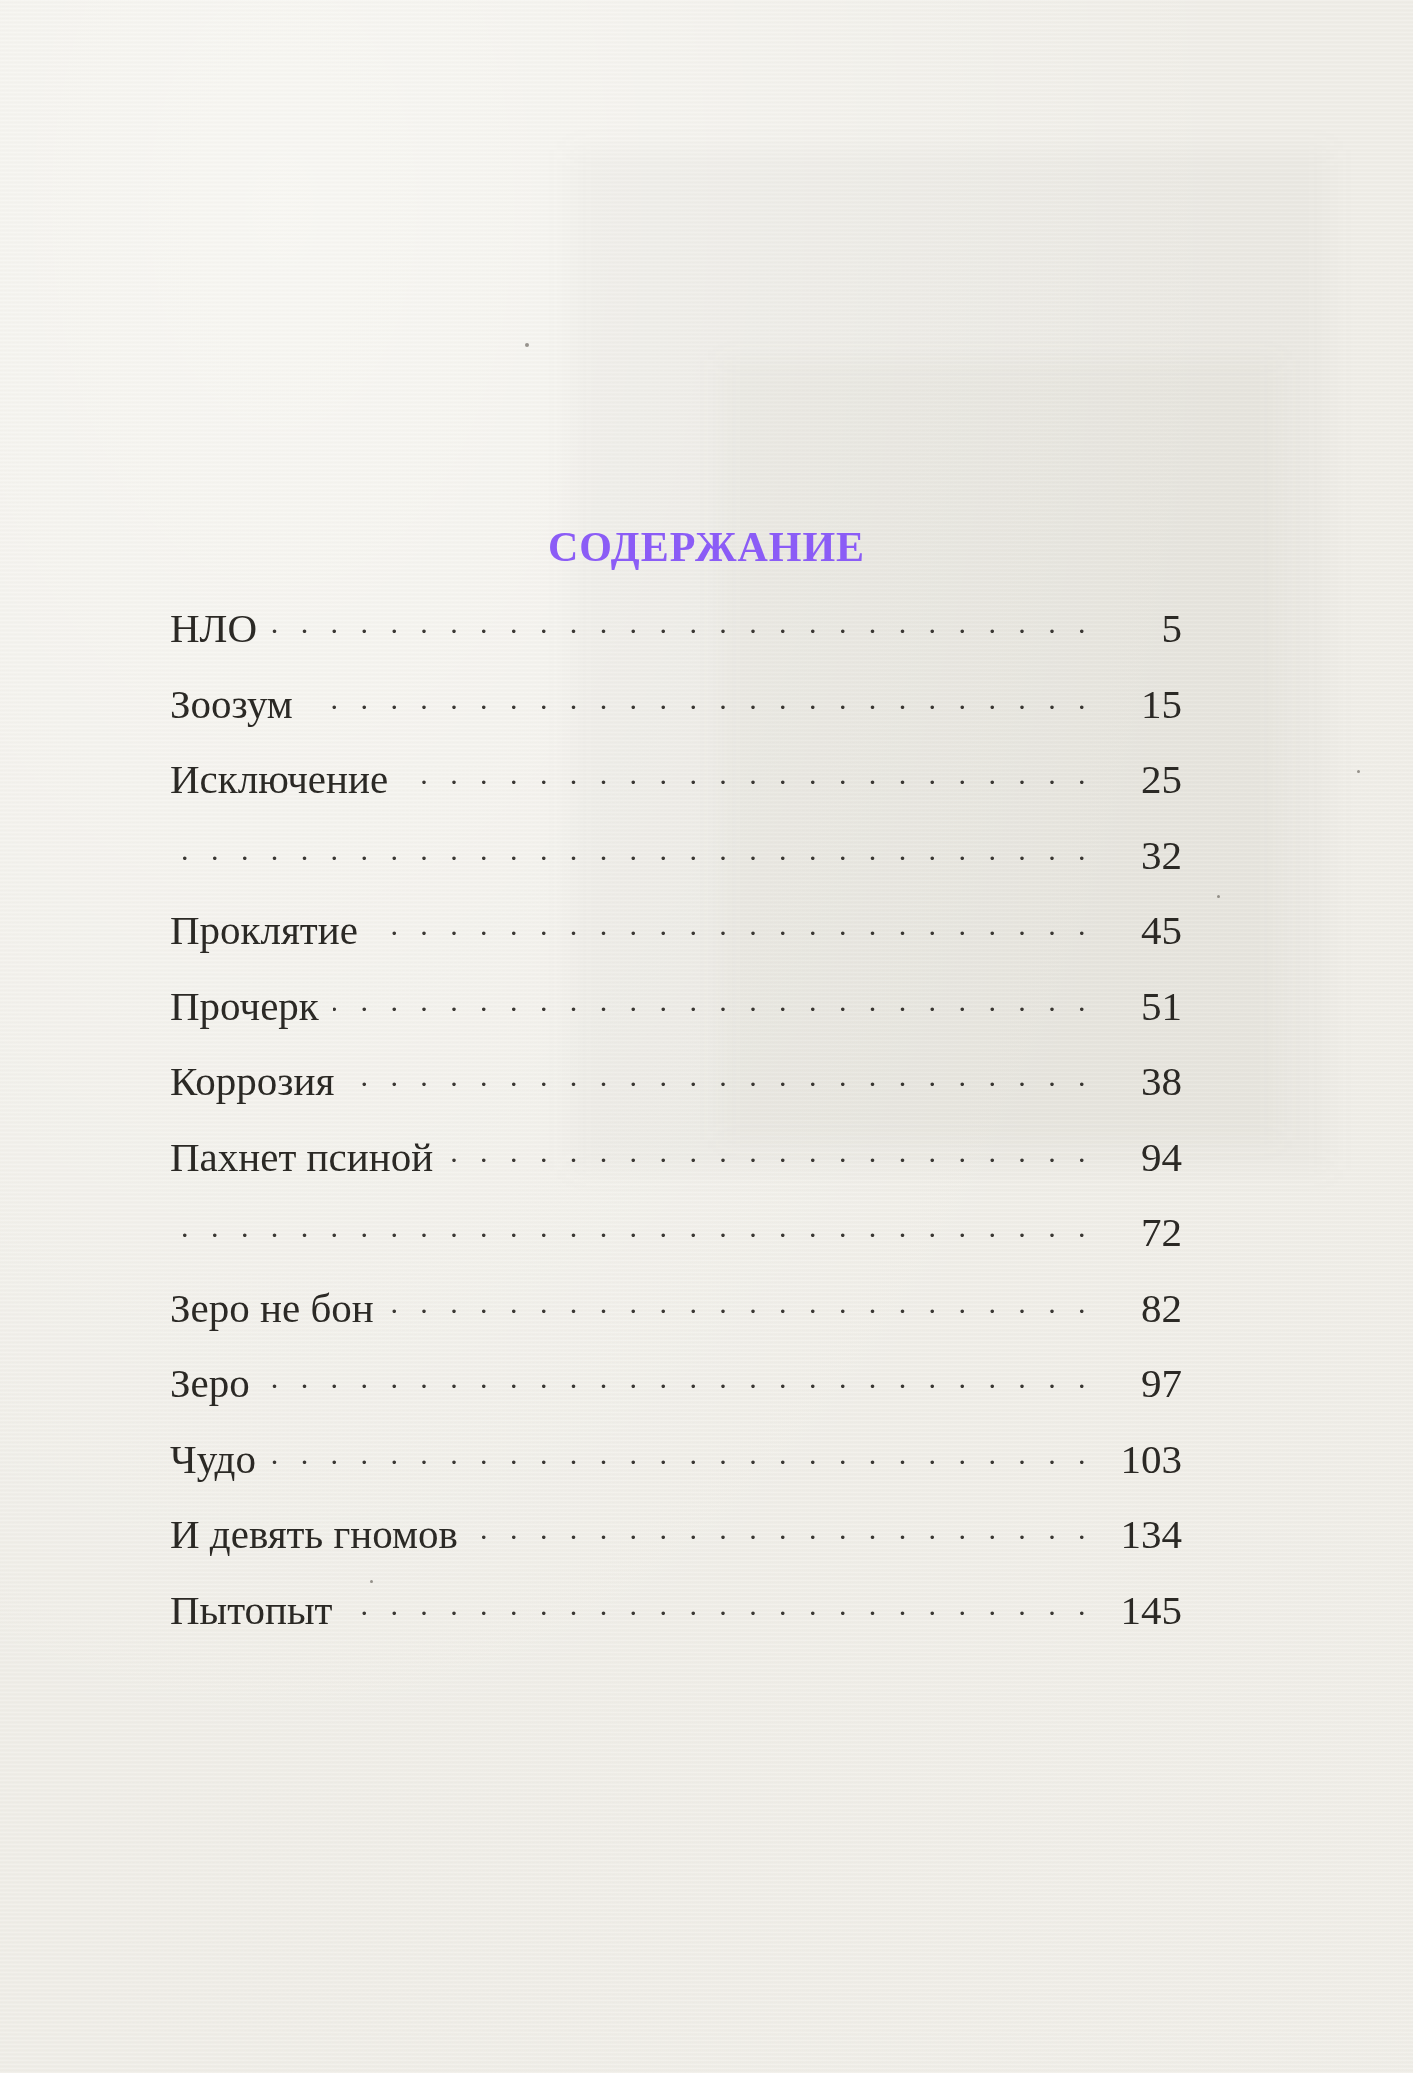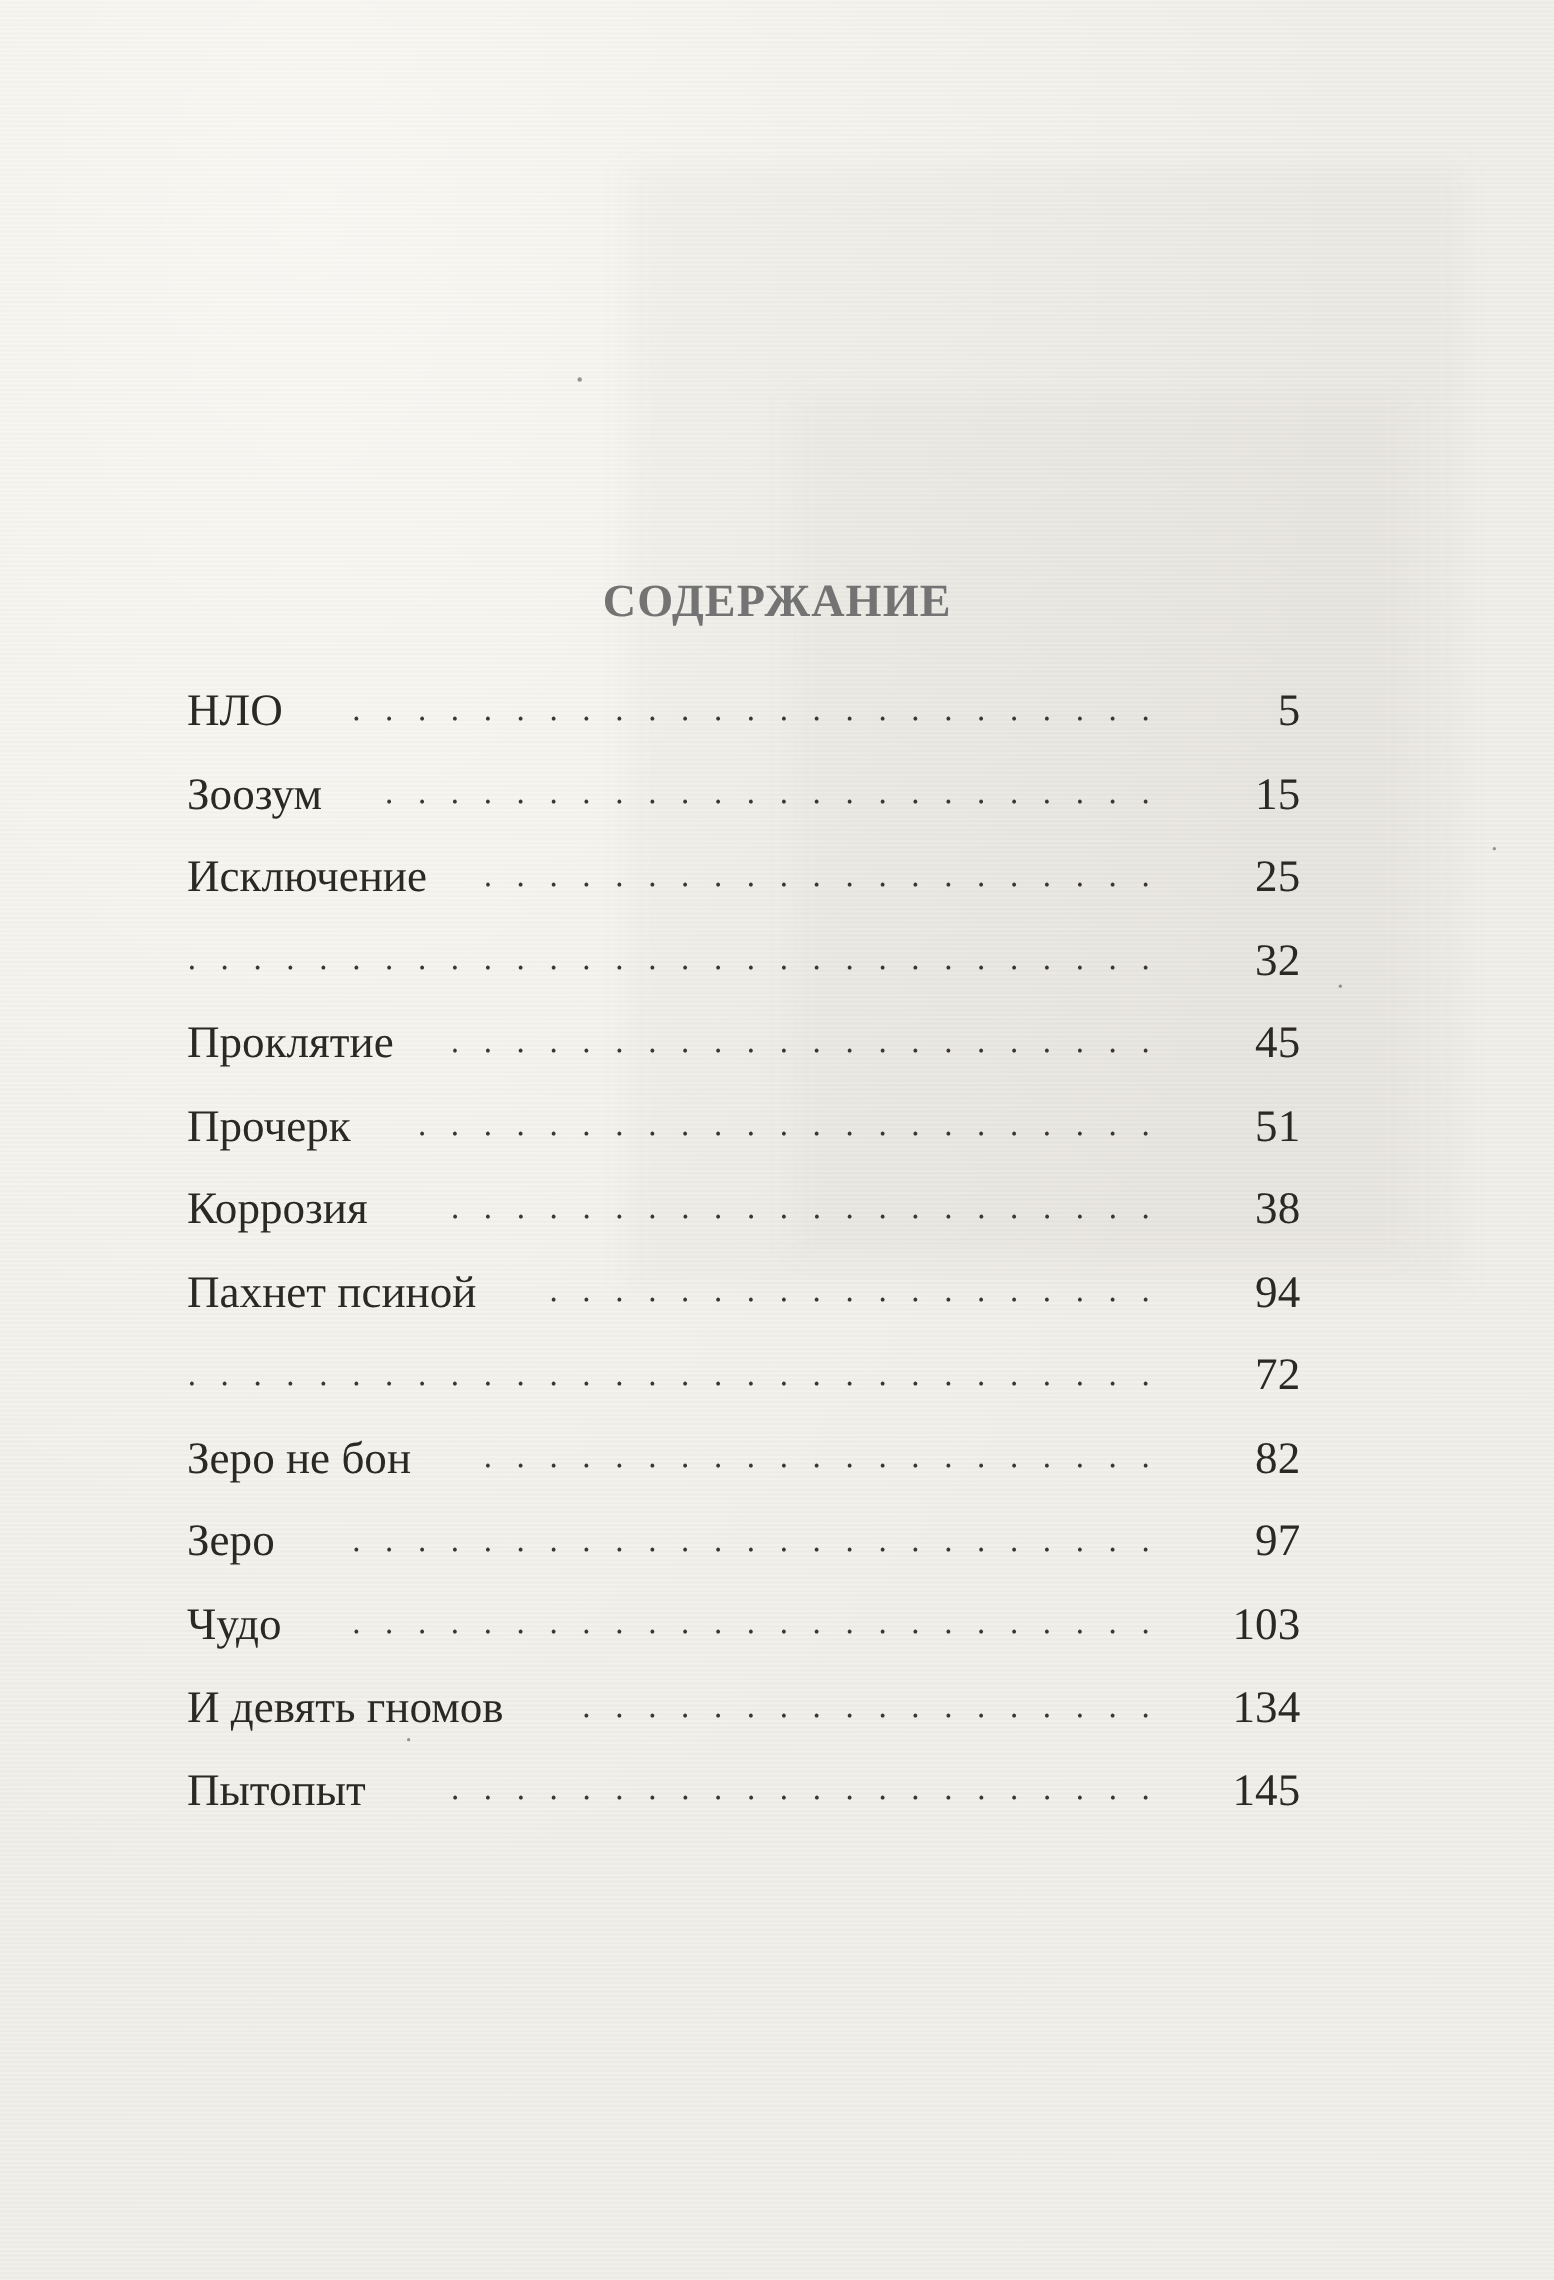--- a/index.html
+++ b/index.html
@@ -50,38 +50,37 @@
     opacity: 0.7;
   }
   .toc-title {
     position: absolute;
     left: 0;
     width: 1413px;
     top: 495px;
     text-align: center;
     font-size: 42px;
     letter-spacing: 1px;
-    color: #737373;
+    color: #8b5cf6;
   }
   .toc-list {
     position: absolute;
     left: 170px;
     top: 608px;
     width: 1012px;
     margin: 0;
     padding: 0;
     list-style: none;
   }
   .toc-row {
     display: flex;
-    align-items: center;
+    align-items: flex-start;
     height: 75.5px;
     font-size: 41px;
     line-height: 1;
-    gap: 40px;
   }
   .toc-name {
     white-space: nowrap;
     padding-right: 14px;
   }
   .toc-leader {
     flex: 1;
     overflow: hidden;
     white-space: nowrap;
     font-size: 30px;

